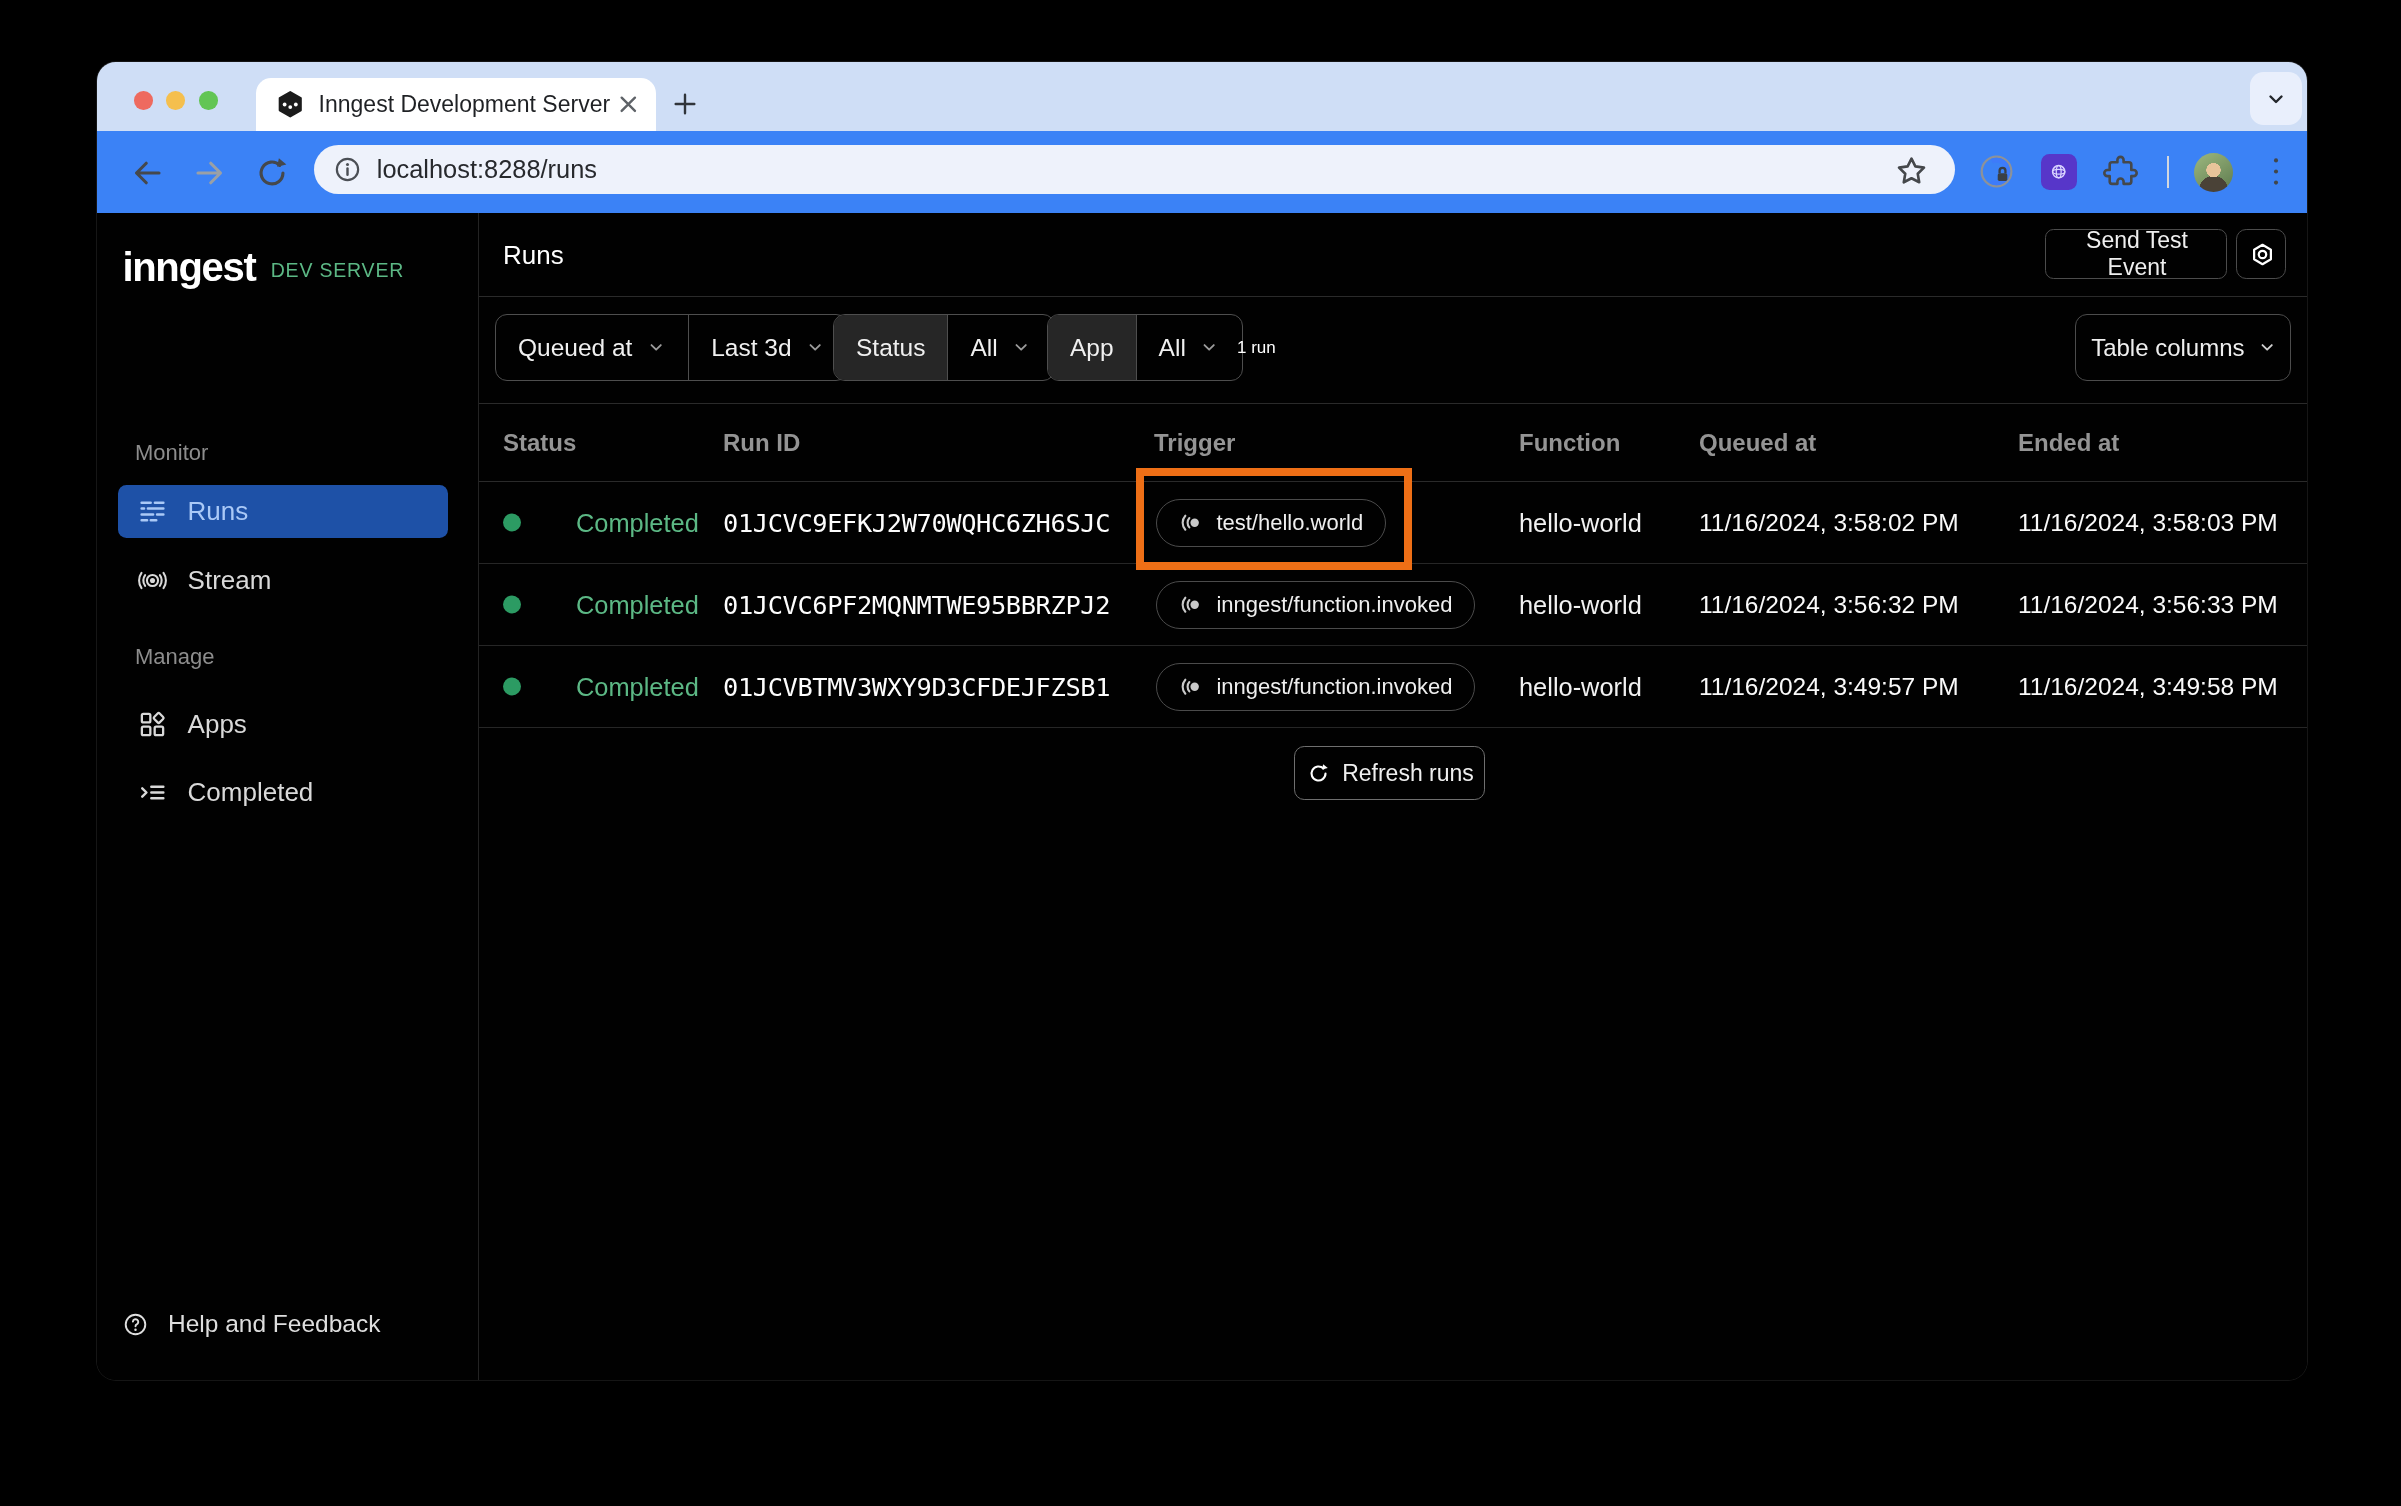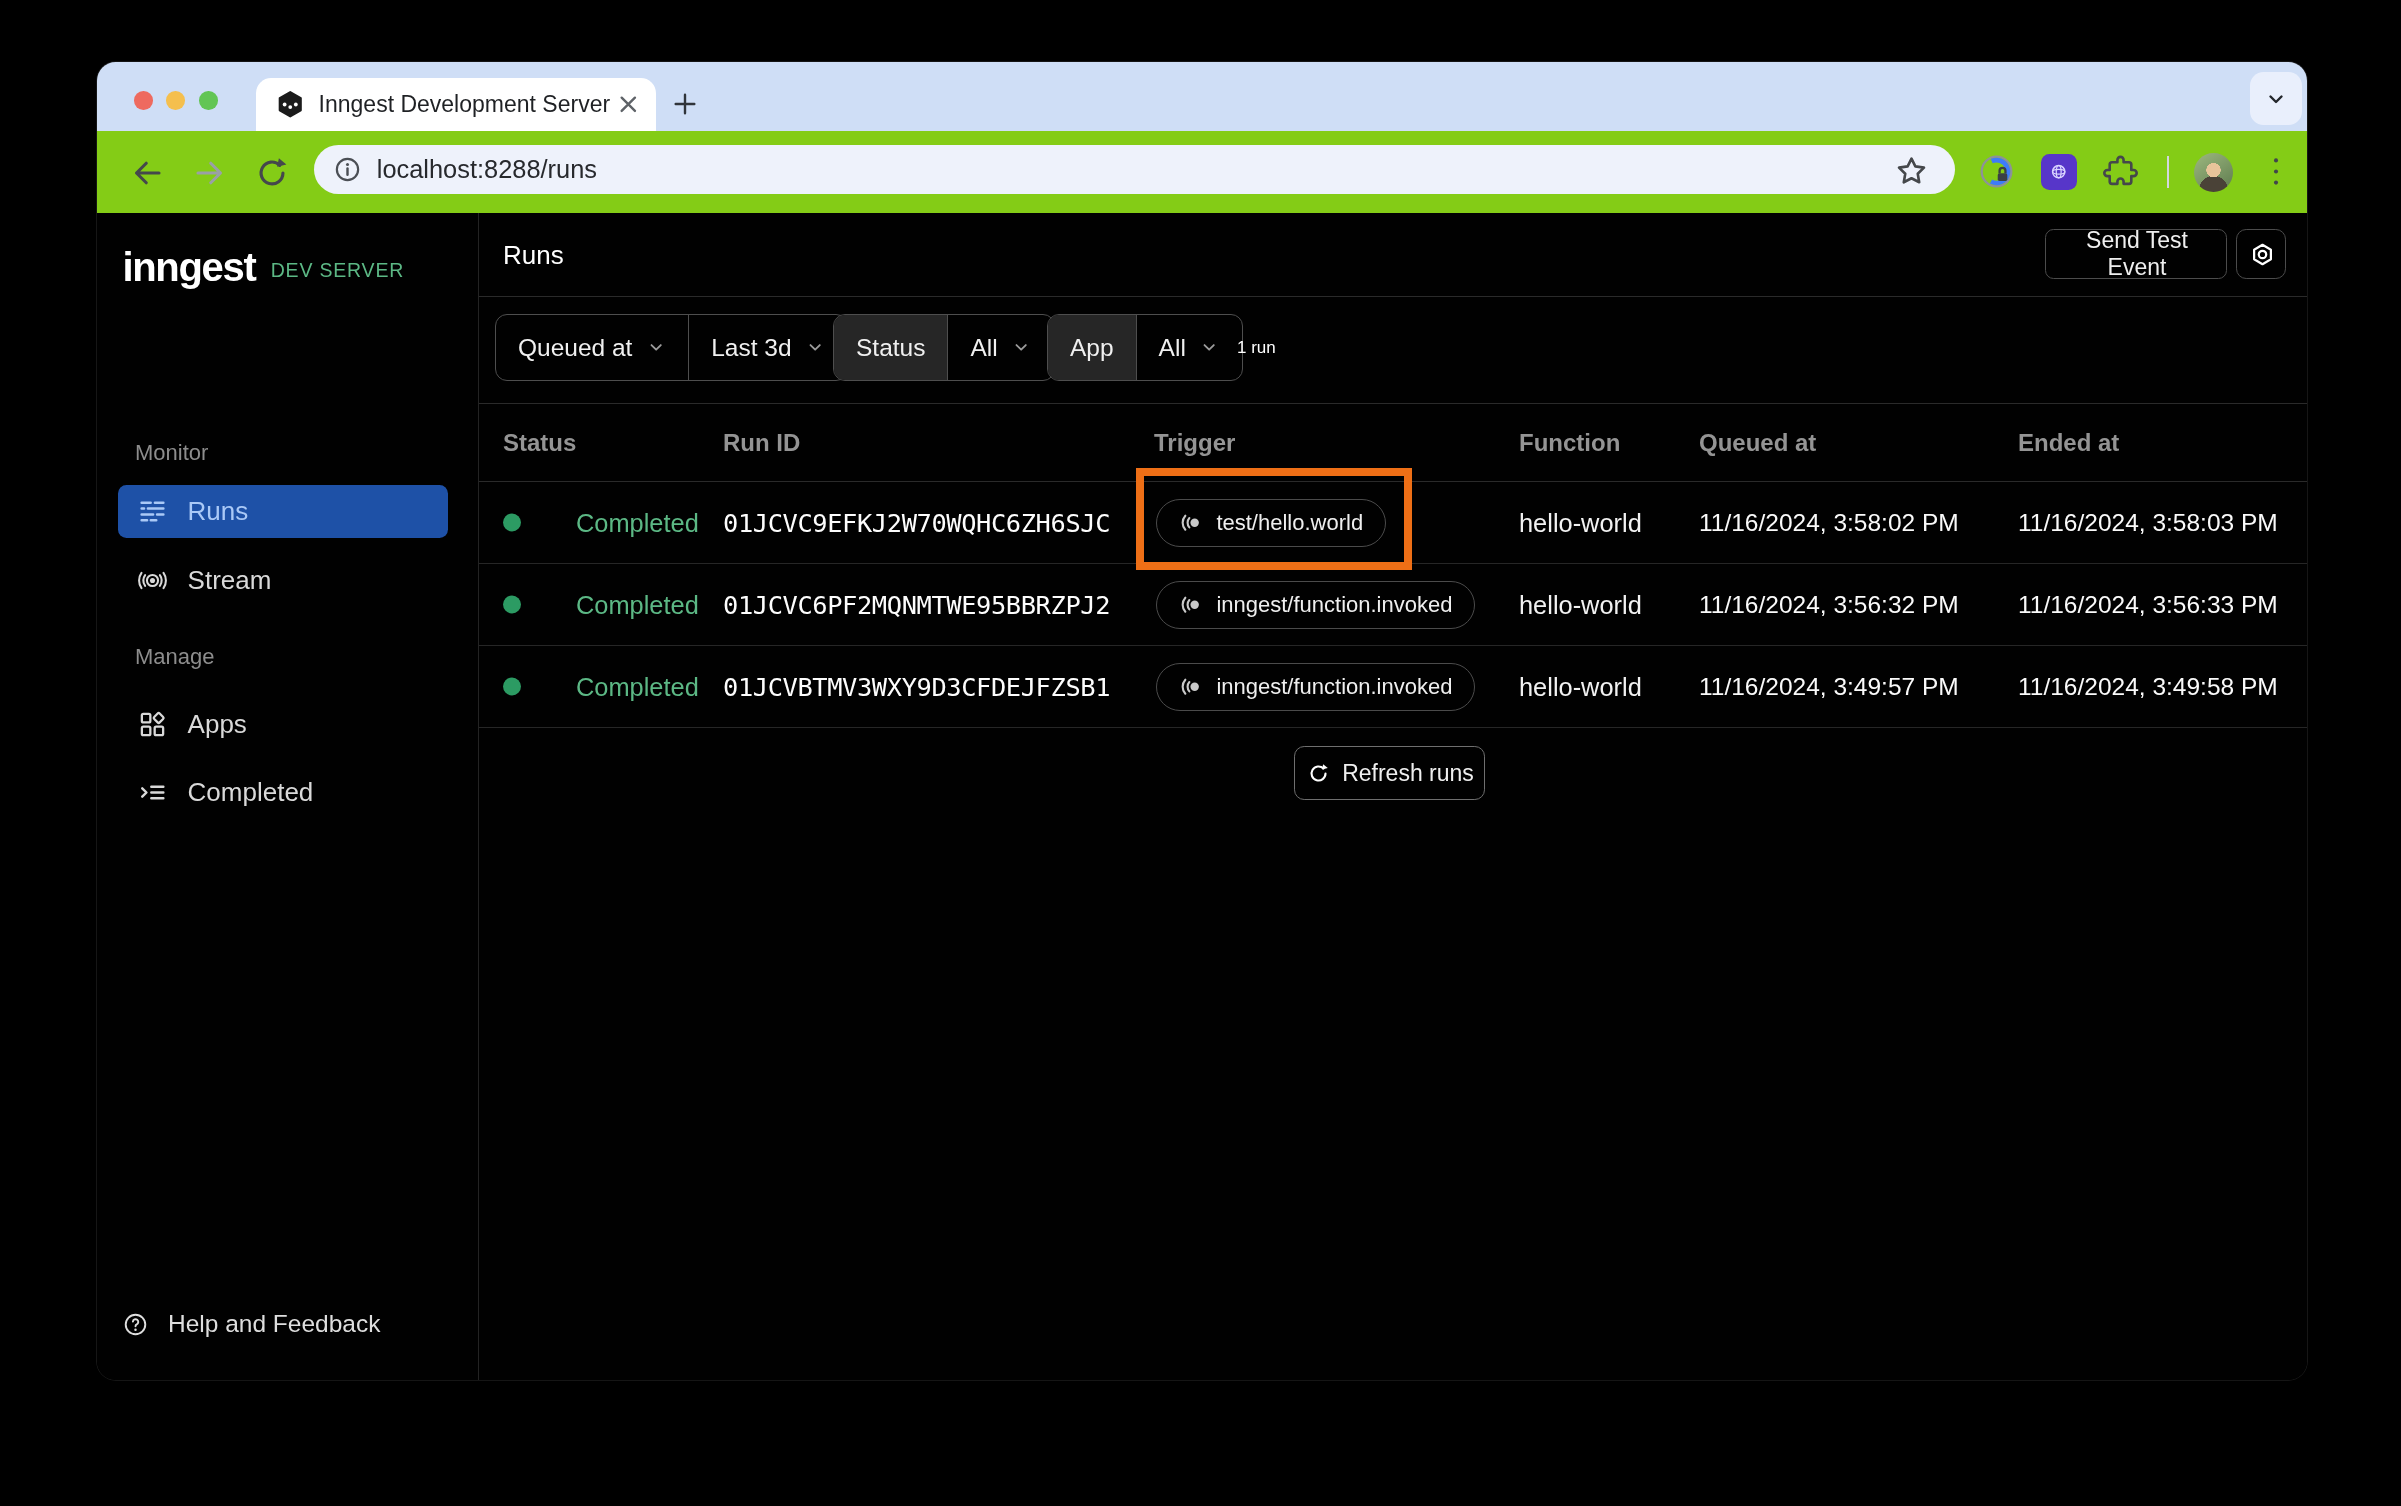--- a/index.html
+++ b/index.html
@@ -15,21 +15,21 @@
   .tab{position:absolute;left:159px;top:16px;width:400px;height:53px;background:#fff;
        border-radius:15.2px 15.2px 0 0;display:flex;align-items:center;}
   .tab-fav{width:30.5px;height:30.5px;margin-left:18.6px;flex:0 0 auto;}
   .tab-title{margin-left:13.5px;font-size:23px;color:#1f2124;white-space:nowrap;}
   .tab-close{margin-left:auto;margin-right:18.6px;width:18.6px;height:18.6px;flex:0 0 auto;}
   .newtab{position:absolute;left:572px;top:26px;width:32px;height:32px;}
   .tabsearch{position:absolute;left:2153px;top:10.2px;width:52px;height:53px;border-radius:13.5px;
              background:#e9effc;display:flex;align-items:center;justify-content:center;}
 
   
-  .toolbar{position:absolute;left:0;top:69px;width:100%;height:82px;background:#84cc16;}
+  .toolbar{position:absolute;left:0;top:69px;width:100%;height:82px;background:#3b82f6;}
   .nav-ic{position:absolute;top:24px;width:36px;height:36px;}
   .ic-back{left:32px;color:#45484c;} .ic-fwd{left:95px;color:#9aa0a6;} .ic-reload{left:157px;color:#45484c;}
   .urlbar{position:absolute;left:217px;top:14.4px;width:1641px;height:49px;border-radius:24.5px;
           background:#eef2fb;display:flex;align-items:center;}
   .url-info{width:29px;height:29px;margin-left:18.6px;flex:0 0 auto;}
   .url-text{margin-left:15.2px;font-size:25.4px;color:#27292d;white-space:nowrap;}
   .tb-ic{position:absolute;top:22px;width:37px;height:37px;}
   .ic-star{left:1796px;} .ic-1pw{left:1881px;} .ic-ext2{left:1944px;width:36px;height:36px;top:23px;
      background:#5736c9;border-radius:8.5px;display:flex;align-items:center;justify-content:center;}
   .ic-puzzle{left:2005px;}
@@ -325,20 +325,26 @@
             <div class="fseg">
               <span>All</span>
               <svg class="fchev" viewBox="0 0 24 24">
                 <path d="M6.5 9.5 12 15l5.5-5.5" fill="none" stroke="currentColor" stroke-width="2.2" stroke-linecap="round" stroke-linejoin="round"></path>
               </svg>
             </div>
           </div>
 
           <div class="run-count">1 run</div>
 
+          <button class="btn btn-cols">
+            <span>Table columns</span>
+            <svg class="fchev" viewBox="0 0 24 24">
+              <path d="M6.5 9.5 12 15l5.5-5.5" fill="none" stroke="currentColor" stroke-width="2.2" stroke-linecap="round" stroke-linejoin="round"></path>
+            </svg>
+          </button>
         </div>
 
         <div class="thead">
           <div class="th col-status">Status</div>
           <div class="th col-runid">Run ID</div>
           <div class="th col-trigger">Trigger</div>
           <div class="th col-fn">Function</div>
           <div class="th col-queued">Queued at</div>
           <div class="th col-ended">Ended at</div>
         </div>

